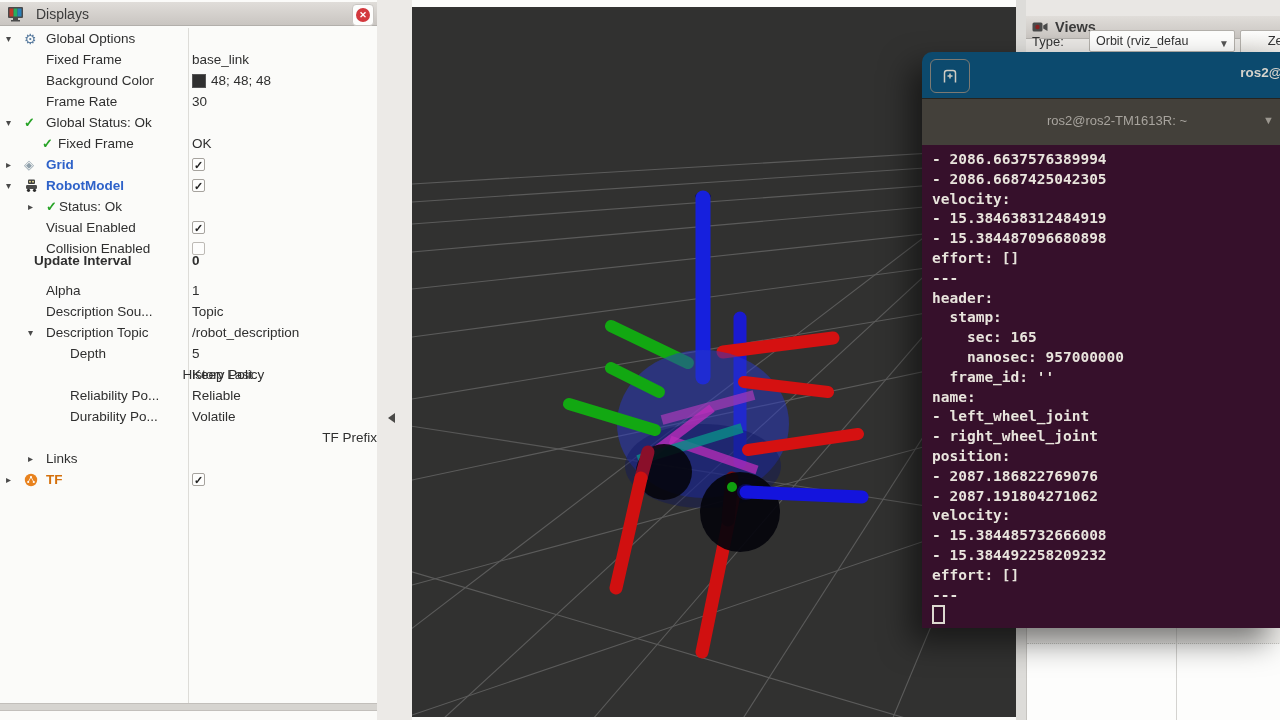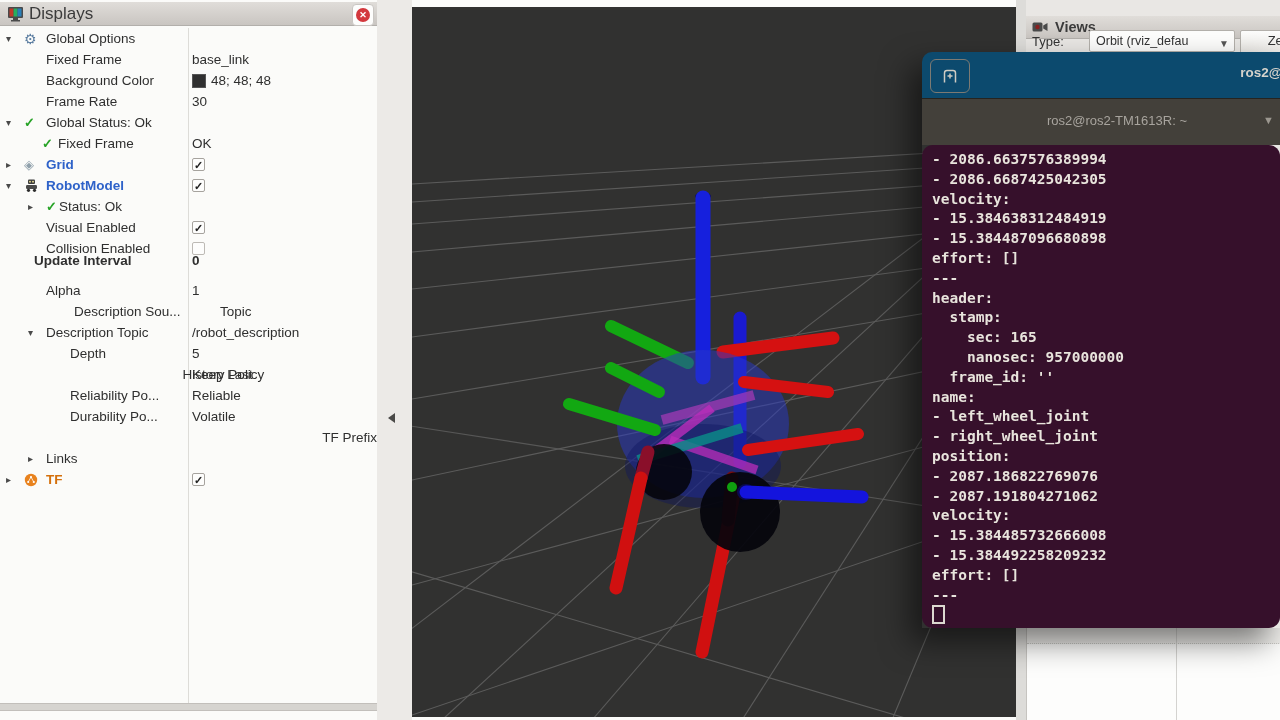--- a/index.html
+++ b/index.html
@@ -3,21 +3,21 @@
 <meta charset="utf-8">
 <style>
   html,body{margin:0;padding:0;background:#222;}
   #root{position:relative;width:1280px;height:720px;overflow:hidden;
         font-family:"Liberation Sans",sans-serif;background:#e9e7e4;}
   
   .left-panel{position:absolute;left:0;top:0;width:377px;height:720px;background:#fbfbf9;border-right:1px solid #c9c6c2;}
   .panel-titlebar{position:absolute;left:0;top:2px;width:377px;height:24px;
       background:linear-gradient(#e0ddd9,#c9c5c1);border-bottom:1px solid #b2afab;
       display:flex;align-items:center;padding-left:7px;box-sizing:border-box;}
-  .panel-titlebar .ptitle{font-size:17px;color:#3b3b3b;margin-left:5px;}
+  .panel-titlebar .ptitle{font-size:14px;color:#3b3b3b;margin-left:12px;}
   .panel-close{position:absolute;right:3px;top:2px;width:20px;height:20px;background:#fdfdfc;
       border:1px solid #c9c6c2;border-radius:4px;display:flex;align-items:center;justify-content:center;cursor:pointer;}
   .close-circle{width:14px;height:14px;border-radius:50%;background:#d3383d;color:#fff;font-size:9px;font-weight:bold;
       display:flex;align-items:center;justify-content:center;line-height:1;}
   .tree{position:absolute;left:0;top:28px;width:377px;height:675px;}
   .col-divider{position:absolute;left:188px;top:0;width:1px;height:675px;background:#dddcd8;}
   .tree-row{position:absolute;left:0;width:377px;height:21px;display:flex;align-items:center;box-sizing:border-box;}
   .tree-row .exp{width:18px;font-size:10px;color:#4a4a4a;flex:0 0 auto;text-align:left;}
   .tree-row .ricon{flex:0 0 auto;display:inline-flex;align-items:center;justify-content:flex-start;}
   .tree-row .lbl{font-size:13.5px;color:#2f2f2f;white-space:nowrap;}
@@ -62,21 +62,21 @@
   
   .terminal{position:absolute;left:922px;top:52px;width:358px;height:576px;border-radius:10px 0 0 0;overflow:hidden;
       box-shadow:-12px 14px 30px rgba(0,0,0,.5);}
   .t-titlebar{position:absolute;left:0;top:0;width:358px;height:46px;background:#0c4a6e;border-bottom:1px solid #262420;}
   .t-newtab{position:absolute;left:8px;top:7px;width:38px;height:32px;border:1px solid #7d7a73;border-radius:6px;
       display:flex;align-items:center;justify-content:center;cursor:pointer;background:transparent;}
   .t-wintitle{position:absolute;right:-2px;top:13px;font-size:13.5px;font-weight:bold;color:#d6d3cc;white-space:nowrap;}
   .t-tabbar{position:absolute;left:0;top:47px;width:358px;height:46px;background:#43403a;}
   .t-tabtitle{position:absolute;left:105px;top:14px;width:180px;text-align:center;font-size:13px;color:#a8a49e;white-space:nowrap;}
   .t-tabcaret{position:absolute;right:6px;top:15px;font-size:11px;color:#9b978f;cursor:pointer;}
-  .t-content{position:absolute;left:0;top:93px;width:358px;height:483px;background:#36102b;border-radius:11px;}
+  .t-content{position:absolute;left:0;top:93px;width:358px;height:483px;background:#36102b;}
   .t-content pre{margin:0;padding:5px 0 0 10px;font-family:"DejaVu Sans Mono",monospace;
       font-size:14.5px;font-weight:700;line-height:19.8px;color:#e8e4dc;white-space:pre;}
   .t-cursor{display:inline-block;width:9px;height:15px;border:2px solid #ddd9d0;vertical-align:text-bottom;}
 </style>
 </head>
 <body>
 
 <div id="root">
 
   <div class="left-panel">
@@ -184,21 +184,21 @@
           <span class="valcol">
             <span>0</span>
           </span>
         </div>
         <div class="tree-row" style="top: 252px; padding-left: 46px;">
           <span class="lbl">Alpha</span>
           <span class="valcol">
             <span>1</span>
           </span>
         </div>
-        <div class="tree-row" style="top: 273px; padding-left: 46px; margin-left: 28px;">
+        <div class="tree-row" style="top: 273px; padding-left: 46px;">
           <span class="lbl">Description Sou...</span>
           <span class="valcol">
             <span>Topic</span>
           </span>
         </div>
         <div class="tree-row" style="top: 294px; padding-left: 28px;">
           <span class="exp">▾</span>
           <span class="lbl">Description Topic</span>
           <span class="valcol">
             <span>/robot_description</span>

